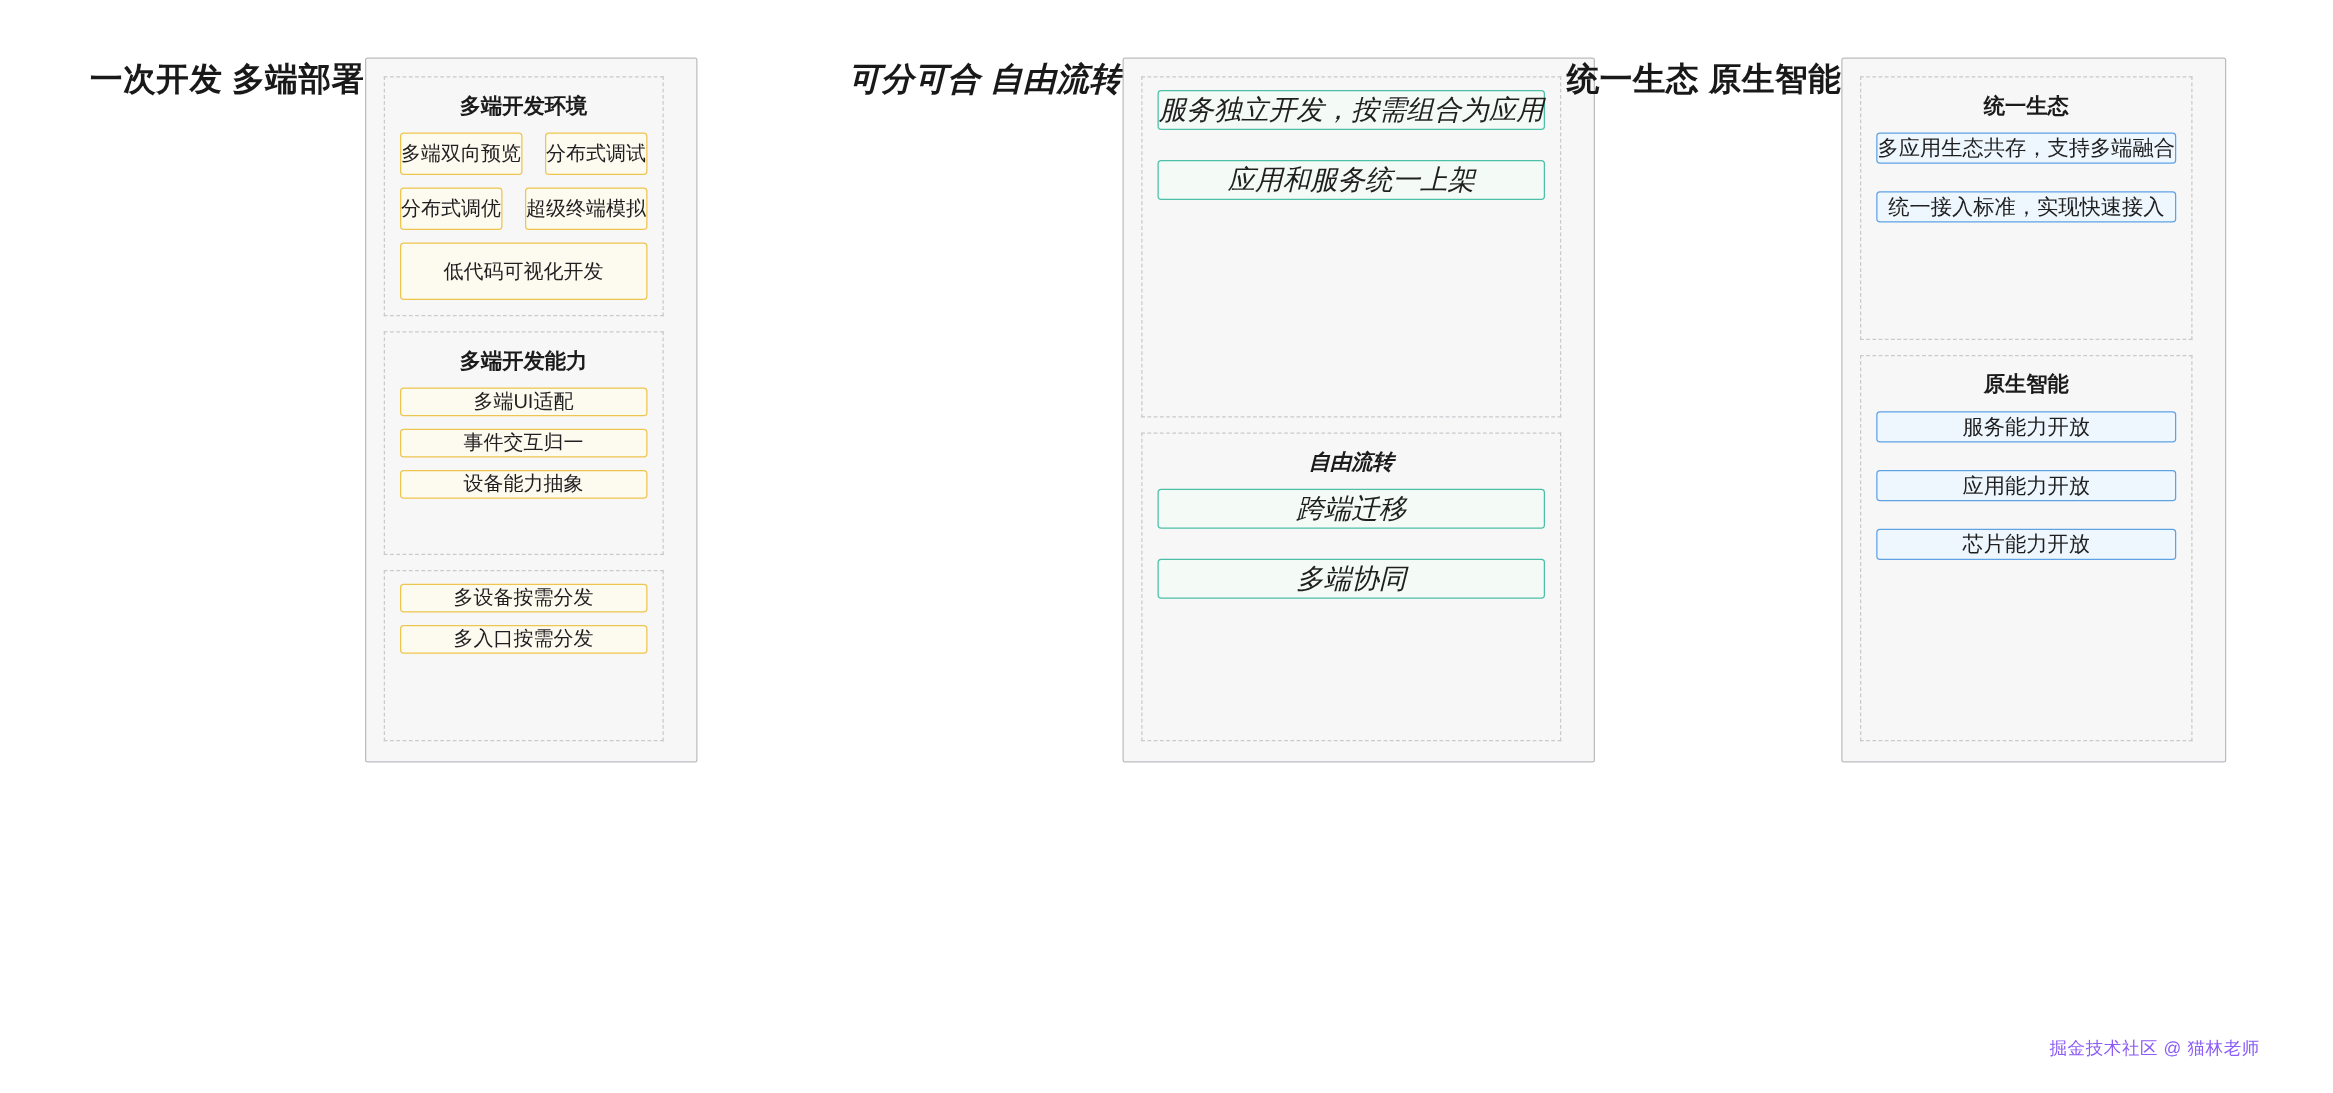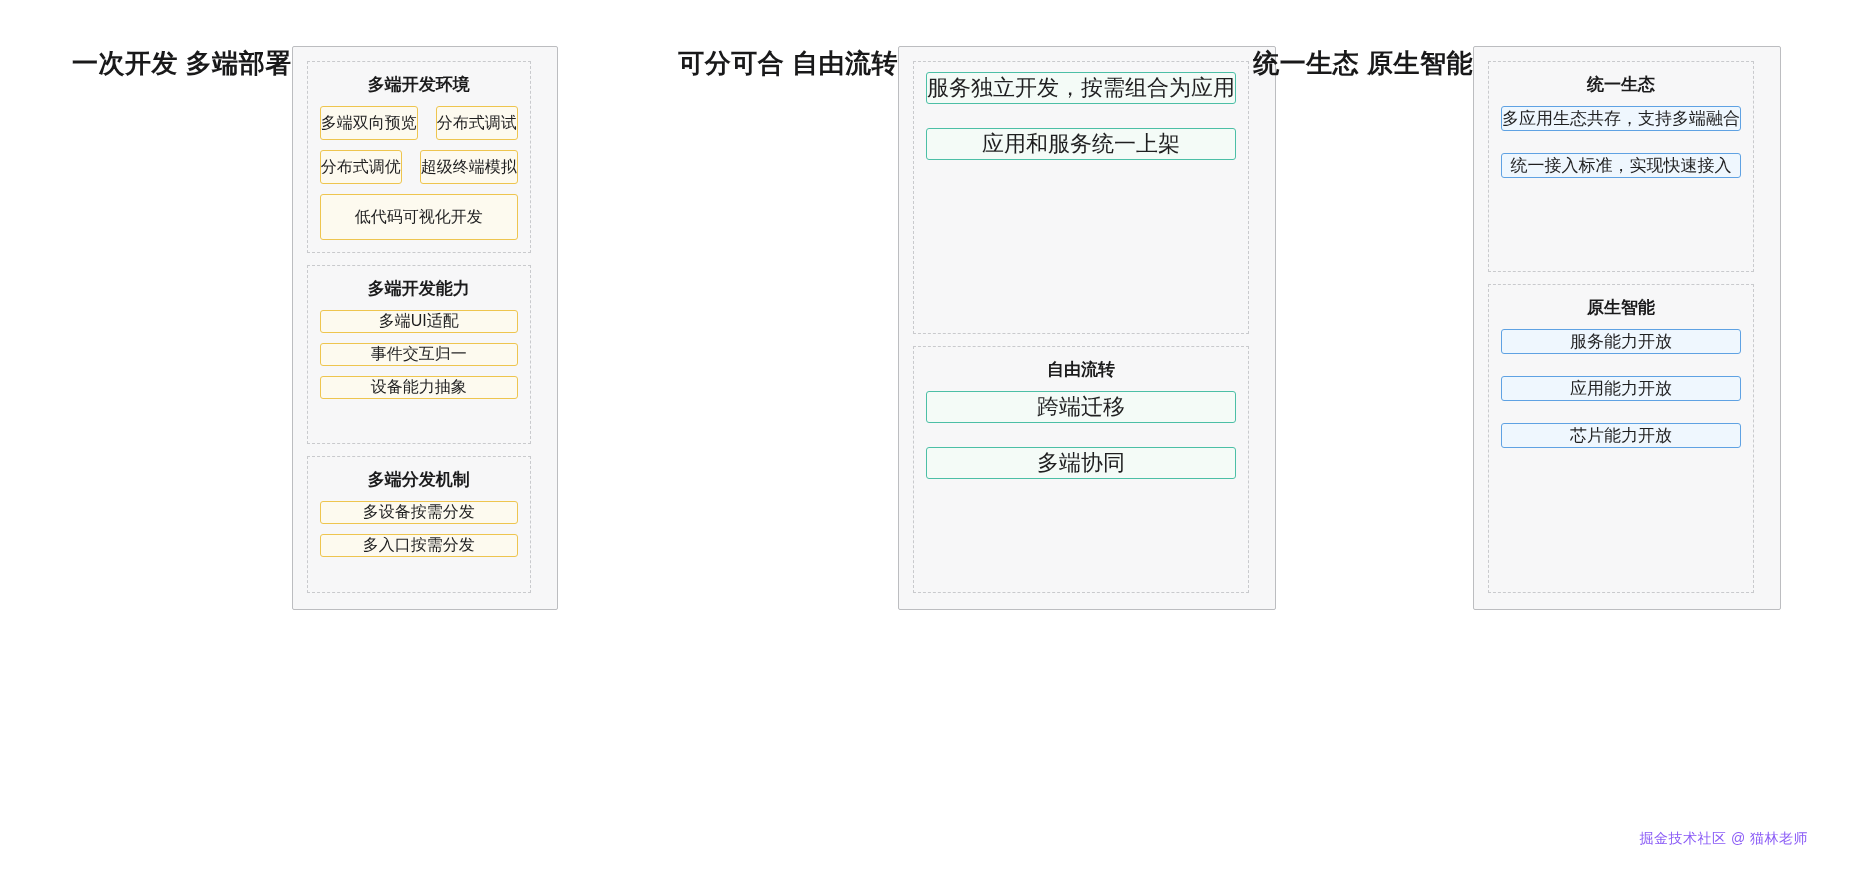--- a/index.html
+++ b/index.html
@@ -28,21 +28,21 @@
     width: 1724px;
     gap: 28px;
   }
 
   .column {
     display: flex;
     flex-direction: row;
   }
 
   .col-1 { width: 583px; }
-  .col-2 { width: 547px; }
+  .col-2 { width: 547px; font-style: italic; }
   .col-3 { width: 547px; }
 
   .col-title {
     text-align: center;
     font-size: 26px;
     font-weight: bold;
     color: #19191a;
     letter-spacing: 0.5px;
     line-height: 34px;
     margin-bottom: 20px;
@@ -182,21 +182,20 @@
         <div class="group g1b">
           <div class="group-title">多端开发能力</div>
           <div class="stack">
             <div class="chip chip-yellow">多端UI适配</div>
             <div class="chip chip-yellow">事件交互归一</div>
             <div class="chip chip-yellow">设备能力抽象</div>
           </div>
         </div>
 
         <div class="group g1c">
-          <div class="group-title">多端分发机制</div>
           <div class="stack">
             <div class="chip chip-yellow">多设备按需分发</div>
             <div class="chip chip-yellow">多入口按需分发</div>
           </div>
         </div>
 
       </div>
     </div>
 
     <div class="column col-2">

